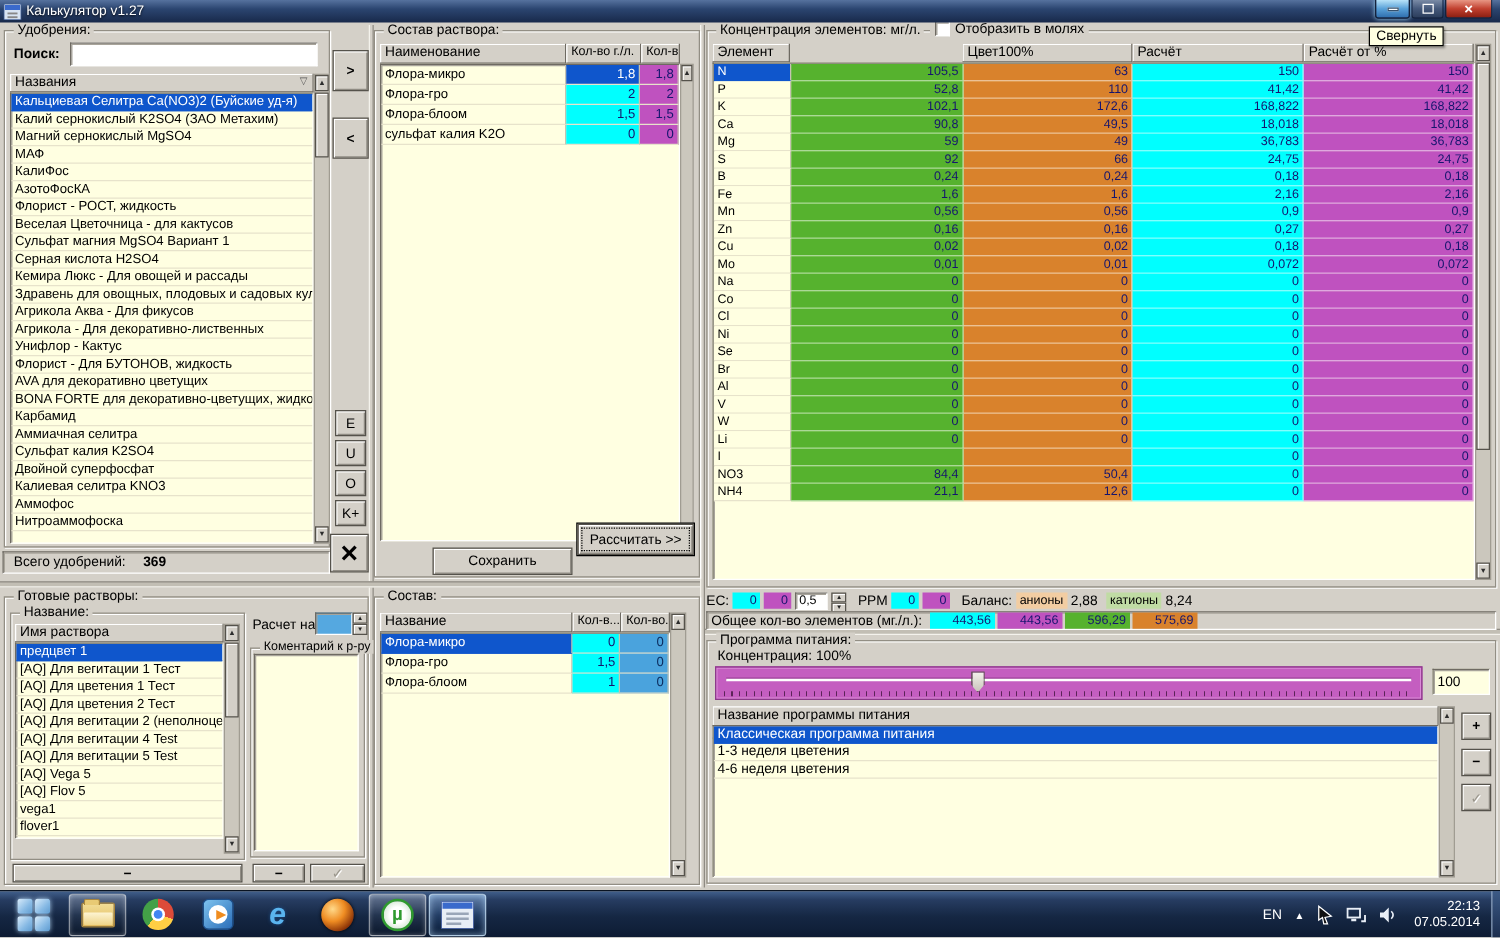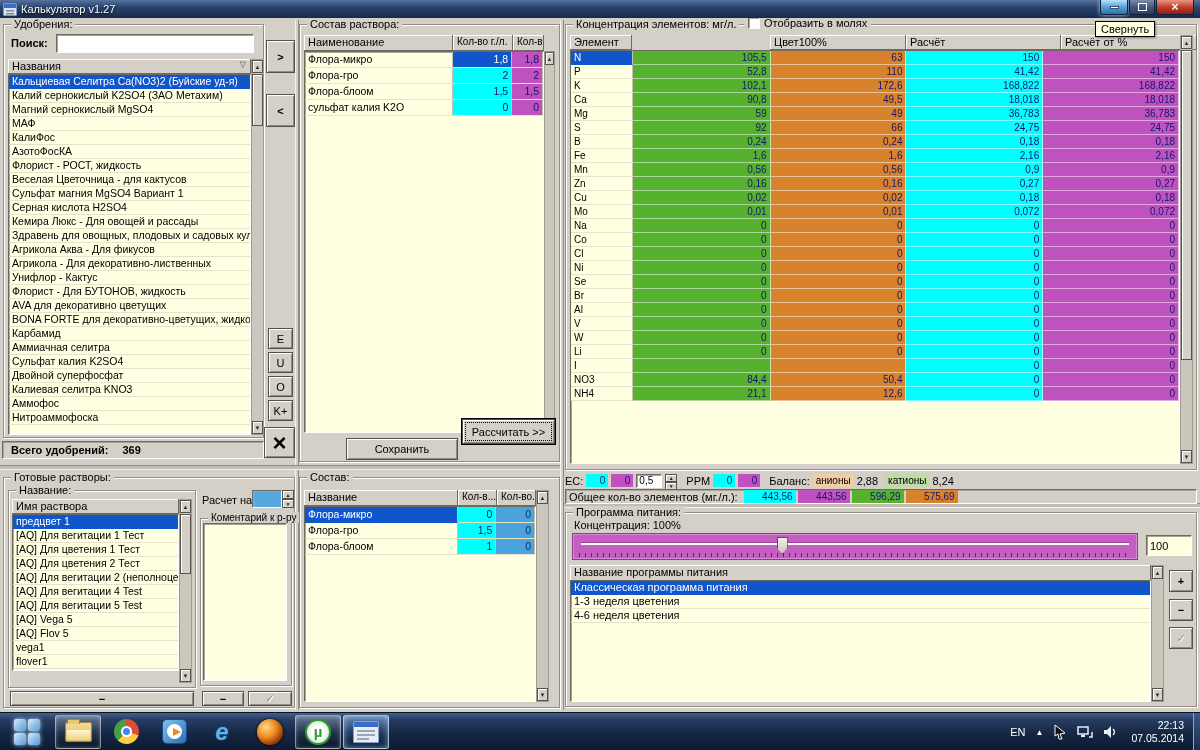--- a/index.html
+++ b/index.html
@@ -146,21 +146,21 @@
         <div class="li">Аммофос</div>
         <div class="li">Нитроаммофоска</div>
       </div>
     <div class="vscroll" style="left:247px;top:34px;width:13px;height:376px;">
       <div class="sb" style="top:0;">▲</div>
       <div class="thumb" style="top:14px;height:52px;"></div>
       <div class="sb" style="bottom:0;">▼</div>
     </div>
   </div>
   <div class="sunken" style="position:absolute;left:2px;top:441px;width:262px;height:18px;background:#d4d0c8;display:flex;align-items:center;padding:0 8px;gap:14px;">
-    <span style="font-weight:bold;">Всего удобрений:</span>
+    <span style="font-weight:normal;">Всего удобрений:</span>
     <span style="font-weight:bold;">369</span>
   </div>
 
   <div class="btn" style="left:266px;top:40px;width:29px;height:33px;font-weight:bold;">&gt;</div>
   <div class="btn" style="left:266px;top:94px;width:29px;height:33px;font-weight:bold;">&lt;</div>
   <div class="btn" style="left:268px;top:328px;width:25px;height:21px;">E</div>
   <div class="btn" style="left:268px;top:352px;width:25px;height:21px;">U</div>
   <div class="btn" style="left:268px;top:376px;width:25px;height:21px;">O</div>
   <div class="btn" style="left:268px;top:400px;width:25px;height:21px;">K+</div>
   <div class="btn" style="left:264px;top:427px;width:31px;height:31px;font-size:24px;font-weight:bold;">×</div>
@@ -205,21 +205,21 @@
   <div class="group" style="left:565px;top:24px;width:632px;height:446px;">
     <span class="legend">Концентрация элементов: мг/л.</span>
     <div style="position:absolute;left:178px;top:-8px;background:#d4d0c8;padding:0 4px;display:flex;align-items:center;gap:4px;">
       <span class="sunken" style="width:12px;height:12px;background:#fff;display:inline-block;"></span>
       <span>Отобразить в молях</span>
     </div>
     <div class="grow" style="position:absolute;left:4px;top:10px;">
       <div class="hcell" style="width:62px;height:15px;">Элемент</div>
       <div class="hcell" style="width:138px;height:15px;margin-top:44px;">Вега100%</div>
       <div class="hcell" style="width:136px;height:15px;">Цвет100%</div>
-      <div class="hcell" style="width:155px;height:15px;">Расчёт</div>
+      <div class="hcell" style="width:137px;height:15px;">Расчёт</div>
       <div class="hcell" style="width:136px;height:15px;">Расчёт от %</div>
     </div>
     <div class="listbox sunken" style="left:4px;top:25px;width:610px;height:414px;" id="conc-body">
         <div class="crow">
           <div class="ccell cc0 sel">N</div>
           <div class="ccell cc1">105,5</div>
           <div class="ccell cc2">63</div>
           <div class="ccell cc3">150</div>
           <div class="ccell cc4">150</div>
         </div>

